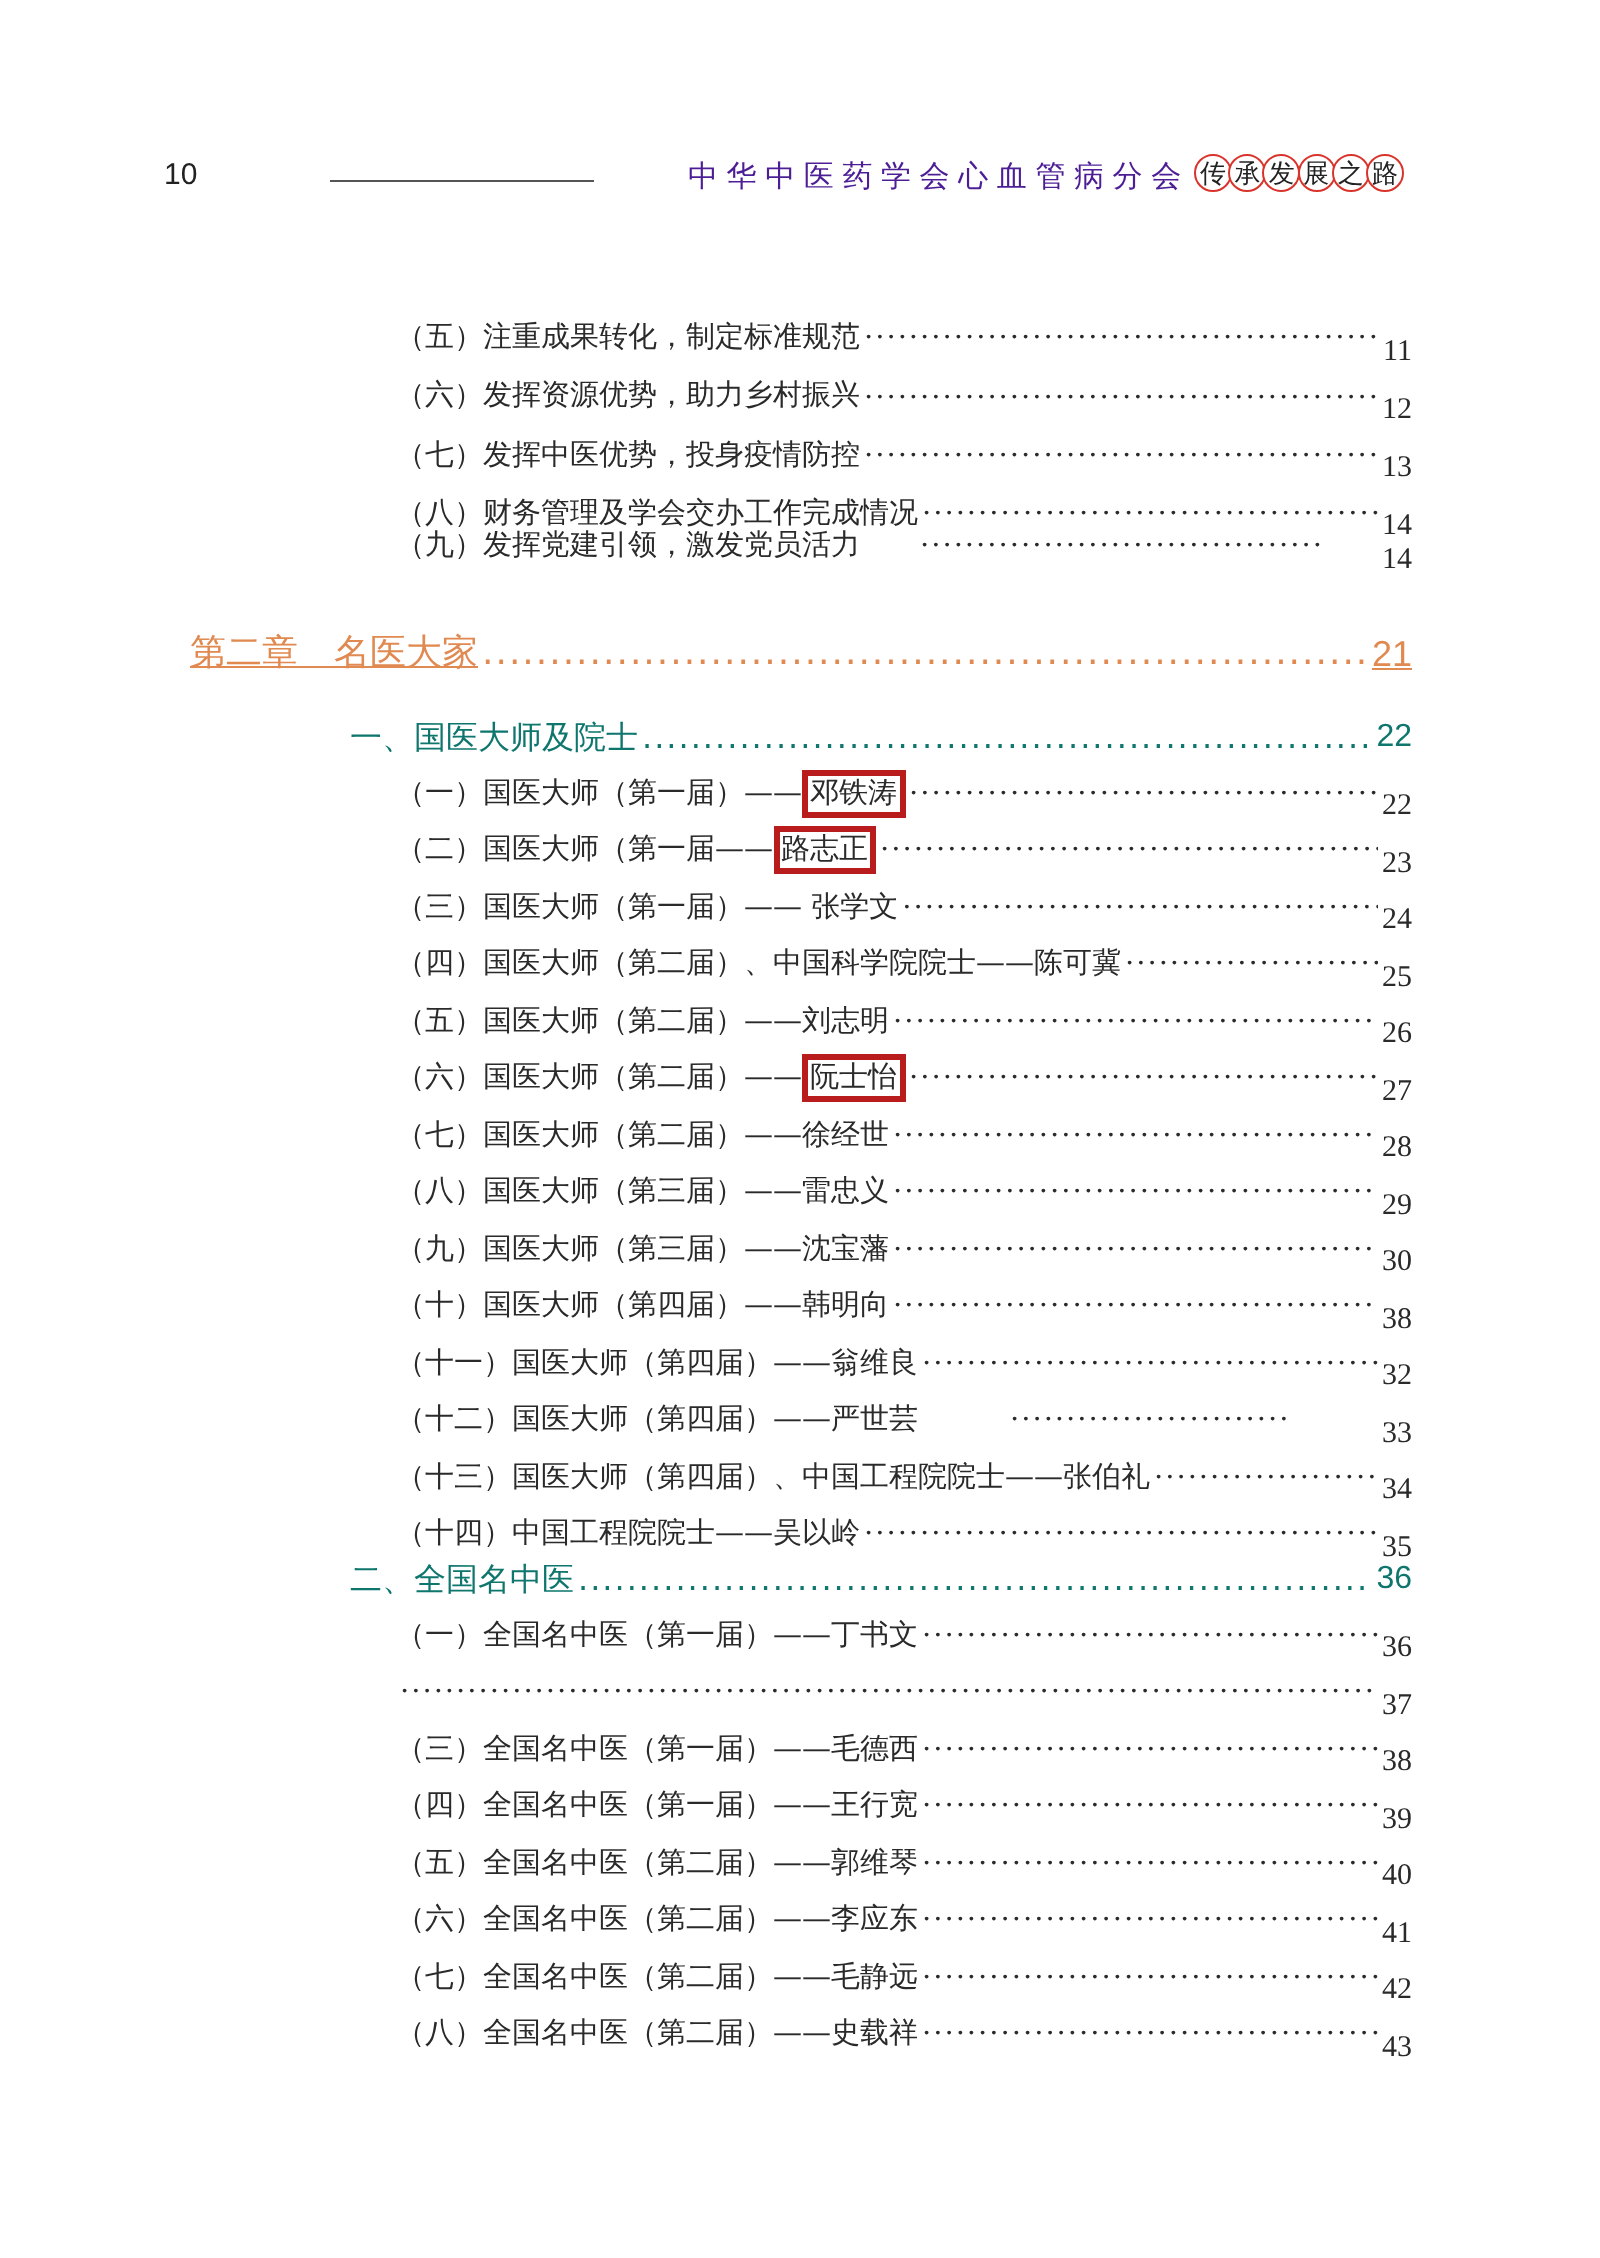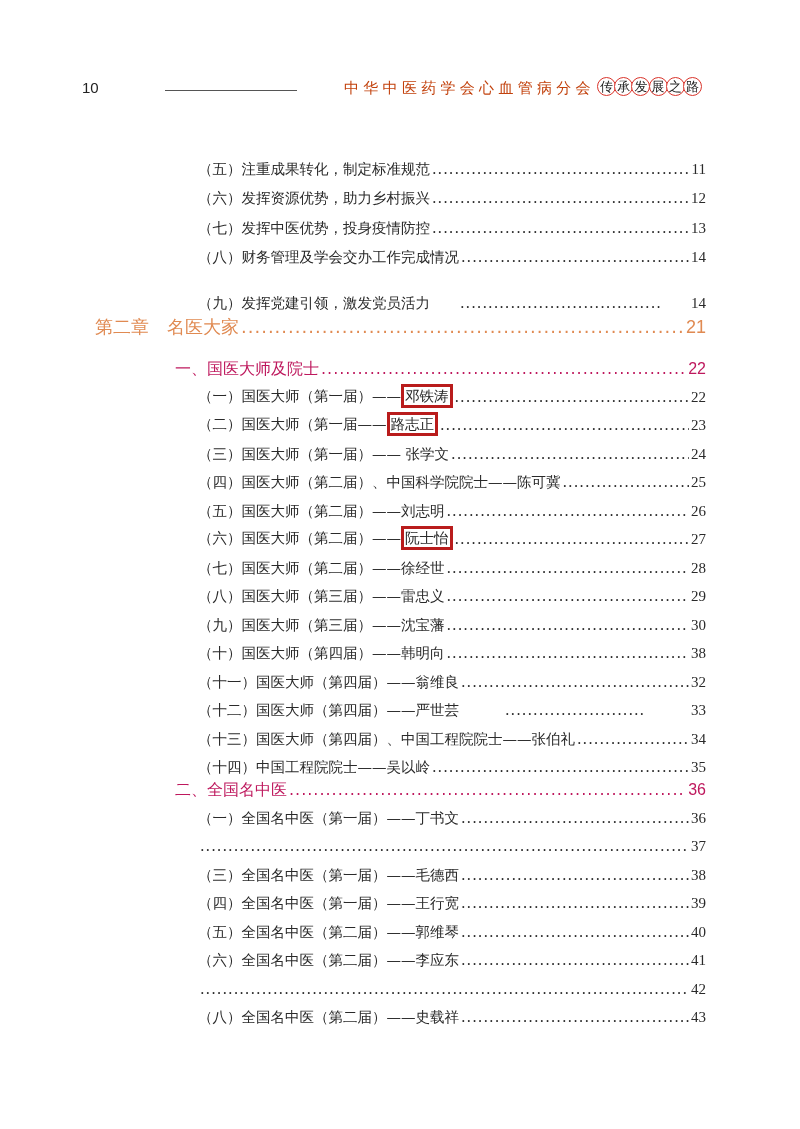--- a/index.html
+++ b/index.html
@@ -1,31 +1,31 @@
 <!DOCTYPE html>
 <html><head>
 <meta charset="utf-8">
 <style>
   html,body{margin:0;padding:0;background:#fff;}
   body{width:800px;height:1129px;position:relative;overflow:hidden;font-family:"DejaVu Serif",serif;color:#2a2a2a;}
   .hdr-num{position:absolute;left:82px;top:79px;font-family:"Liberation Sans",sans-serif;font-size:15px;color:#222;}
   .hdr-line{position:absolute;left:165px;top:90px;width:132px;height:1px;background:#555;}
-  .hdr-title{position:absolute;left:344px;top:79px;font-family:"DejaVu Sans",sans-serif;font-size:15px;letter-spacing:4.3px;color:#c2410c;text-align:center;}
+  .hdr-title{position:absolute;left:344px;top:79px;font-family:"DejaVu Sans",sans-serif;font-size:15px;letter-spacing:4.3px;color:#4c1d95;text-align:center;}
   .hdr-circles{position:absolute;left:597px;top:77px;display:flex;}
   .hdr-circles span{width:19px;height:19px;border:1.3px solid #d9342b;border-radius:50%;display:flex;align-items:center;justify-content:center;font-family:"DejaVu Serif",serif;font-size:13px;color:#222;margin-right:-1.8px;background:#fff;box-sizing:border-box;}
   .row{position:absolute;left:0;width:706px;display:flex;align-items:flex-end;white-space:nowrap;}
   .row .t{flex:none;}
   .row .dots{flex:1;overflow:hidden;margin:0 2px;height:1em;position:relative;}
   .row .dots::after{content:"................................................................................................................................................................................................................";position:absolute;left:0;bottom:0;letter-spacing:1px;}
   .row .p{flex:none;font-family:"Liberation Serif",serif;}
-  .sub{font-size:14.5px;height:22px;line-height:22px;}
+  .sub{font-size:14.5px;height:22px;line-height:22px;align-items:center;}
   .sub .p{font-size:15px;margin-top:13px;}
-  .sec{font-family:"DejaVu Sans",sans-serif;font-size:16px;height:24px;line-height:24px;color:#be185d;}
+  .sec{font-family:"DejaVu Sans",sans-serif;font-size:16px;height:24px;line-height:24px;color:#0f766e;}
   .sec .p{font-family:"Liberation Sans",sans-serif;font-size:16px;}
-  .chap{font-family:"DejaVu Sans",sans-serif;font-size:18px;color:#e08a52;height:28px;line-height:28px;}
+  .chap{font-family:"DejaVu Sans",sans-serif;font-size:18px;color:#e08a52;height:28px;line-height:28px;text-decoration:underline;}
   .chap .p{font-family:"Liberation Sans",sans-serif;font-size:18px;}
   .chap .dots::after{color:#e08a52;}
   .boxed{border:3px solid #b91c1c;padding:0 1px;line-height:18px;display:inline-block;}
 </style>
 </head>
 <body>
 
 <div>
   <div class="hdr-num">10</div>
   <div class="hdr-line"></div>
@@ -54,21 +54,21 @@
     <div class="row sub" style="left: 198px; width: 508px; top: 216.6px;">
       <span class="t">（七）发挥中医优势，投身疫情防控</span>
       <span class="dots"></span>
       <span class="p">13</span>
     </div>
     <div class="row sub" style="left: 198px; width: 508px; top: 245.9px;">
       <span class="t">（八）财务管理及学会交办工作完成情况</span>
       <span class="dots"></span>
       <span class="p">14</span>
     </div>
-    <div class="row sub" style="left: 198px; width: 508px; top: 292px; gap: 28px;">
+    <div class="row sub" style="left: 198px; width: 508px; top: 262px; gap: 28px;">
       <span class="t">（九）发挥党建引领，激发党员活力</span>
       <span class="dots"></span>
       <span class="p">14</span>
     </div>
     <div class="row chap" style="left: 95px; width: 611px; top: 313px;">
       <span class="t">第二章　名医大家</span>
       <span class="dots"></span>
       <span class="p">21</span>
     </div>
     <div class="row sec" style="left: 175px; width: 531px; top: 357px;">
@@ -174,20 +174,21 @@
       <span class="t"><span>（五）全国名中医（第二届）——</span><span>郭维琴</span></span>
       <span class="dots"></span>
       <span class="p">40</span>
     </div>
     <div class="row sub" style="left: 198px; width: 508px; top: 949px;">
       <span class="t"><span>（六）全国名中医（第二届）——</span><span>李应东</span></span>
       <span class="dots"></span>
       <span class="p">41</span>
     </div>
     <div class="row sub" style="left: 198px; width: 508px; top: 977.5px;">
+      <span class="t"><span>（七）全国名中医（第二届）——</span><span>毛静远</span></span>
       <span class="dots"></span>
       <span class="p">42</span>
     </div>
     <div class="row sub" style="left: 198px; width: 508px; top: 1006px;">
       <span class="t"><span>（八）全国名中医（第二届）——</span><span>史载祥</span></span>
       <span class="dots"></span>
       <span class="p">43</span>
     </div>
   </div>
 

